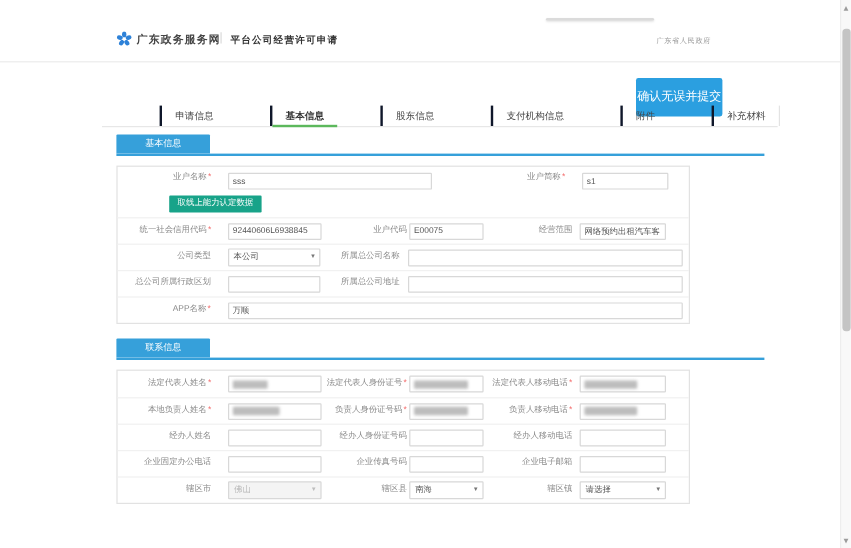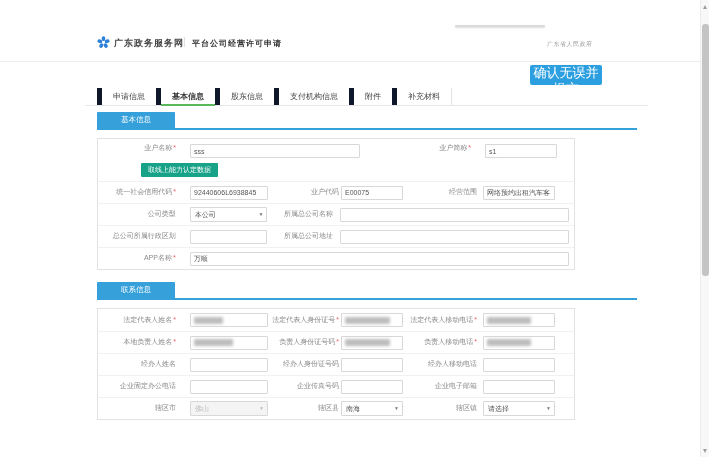--- a/index.html
+++ b/index.html
@@ -3,39 +3,39 @@
 <meta charset="utf-8">
 <style>
   * { margin:0; padding:0; box-sizing:border-box; }
   html,body { width:709px; height:457px; }
   body {
     position:relative; overflow:hidden; background:#fff;
     font-family:"Liberation Sans","DejaVu Sans",sans-serif;
     color:#555;
   }
   
-  .header { position:absolute; top:12px; left:0; width:700px; height:50px; background:#fff; border-bottom:1px solid #ececec; }
+  .header { position:absolute; top:2px; left:0; width:700px; height:50px; background:#fff; border-bottom:1px solid #ececec; }
   .logo { position:absolute; left:97px; top:24px; width:13px; height:13px; }
   .portal-name { position:absolute; left:114px; top:25px; font-size:9px; font-weight:bold; color:#454545; letter-spacing:1px; }
   .hdr-divider { position:absolute; left:183px; top:24px; font-size:10px; color:#d5d5d5; }
   .page-title { position:absolute; left:192px; top:26px; font-size:8px; font-weight:bold; color:#333; letter-spacing:1px; }
   .gov-link { position:absolute; left:547px; top:28px; font-size:6px; color:#9a9a9a; letter-spacing:.5px; }
   .top-shadow { position:absolute; left:455px; top:13px; width:90px; height:2px; background:#cccccc; border-radius:2px; box-shadow:0 1px 2px rgba(0,0,0,.22); opacity:.7; }
   
   .scrollbar { position:absolute; right:0; top:0; width:9px; height:457px; background:#f8f8f8; border-left:1px solid #ededed; }
   .scroll-thumb { position:absolute; left:1px; top:24px; width:7px; height:252px; background:#c4c4c4; border-radius:3px; }
   .scroll-arrow { position:absolute; left:2px; width:0; height:0; border-left:2.5px solid transparent; border-right:2.5px solid transparent; }
   .scroll-arrow.up { top:5px; border-bottom:4px solid #9b9b9b; }
   .scroll-arrow.down { bottom:4px; border-top:4px solid #9b9b9b; }
   
   .card { position:absolute; left:85px; top:51px; width:563px; }
-  .submit-btn { position:absolute; left:445px; top:14px; width:72px; height:20px; background:#2b9fe0; color:#fff;
-    font-size:13px; line-height:16px; border:none; border-radius:2px; cursor:pointer; }
+  .submit-btn { position:absolute; left:445px; top:14px; width:72px; height:32px; background:#2b9fe0; color:#fff;
+    font-size:10px; line-height:16px; border:none; border-radius:2px; cursor:pointer; }
   .tabs-wrap { margin-top:37px; height:18px; border-bottom:1px solid #e7e7e7; padding-left:12px; display:flex; }
-  .tab { font-size:8px; color:#444; padding:0 11px; line-height:17px; border-left:5px solid #0f172a; position:relative; cursor:pointer; white-space:nowrap; }
+  .tab { font-size:8px; color:#444; padding:0 11px; line-height:17px; border-left:2px solid #0f172a; position:relative; cursor:pointer; white-space:nowrap;margin-left:36px; }
   .tab:last-child { border-right:1px solid #e3e3e3;text-align:right; }
   .tab.active { font-weight:bold; color:#333; }
   .tab.active::after { content:""; position:absolute; left:0; right:0; bottom:-1px; height:2px; background:#5cb85c; }
   
   .section-bar { margin:6px 11px 0 12px; border-bottom:2px solid #36a0da; }
   .section-bar.second { margin-top:12px; }
   .section-tab { width:78px; height:16px; background:#36a0da; color:#fff; font-size:7.5px; text-align:center; line-height:16px; border-radius:1px 1px 0 0; }
   
   .ftable { margin:8px 0 0 12px; width:478px; border:1px solid #e2e2e2; font-size:7px; color:#8a8a8a; }
   .frow { display:flex; align-items:center; min-height:22px; border-top:1px solid #f1f1f1; padding:0 5px; position:relative; }

